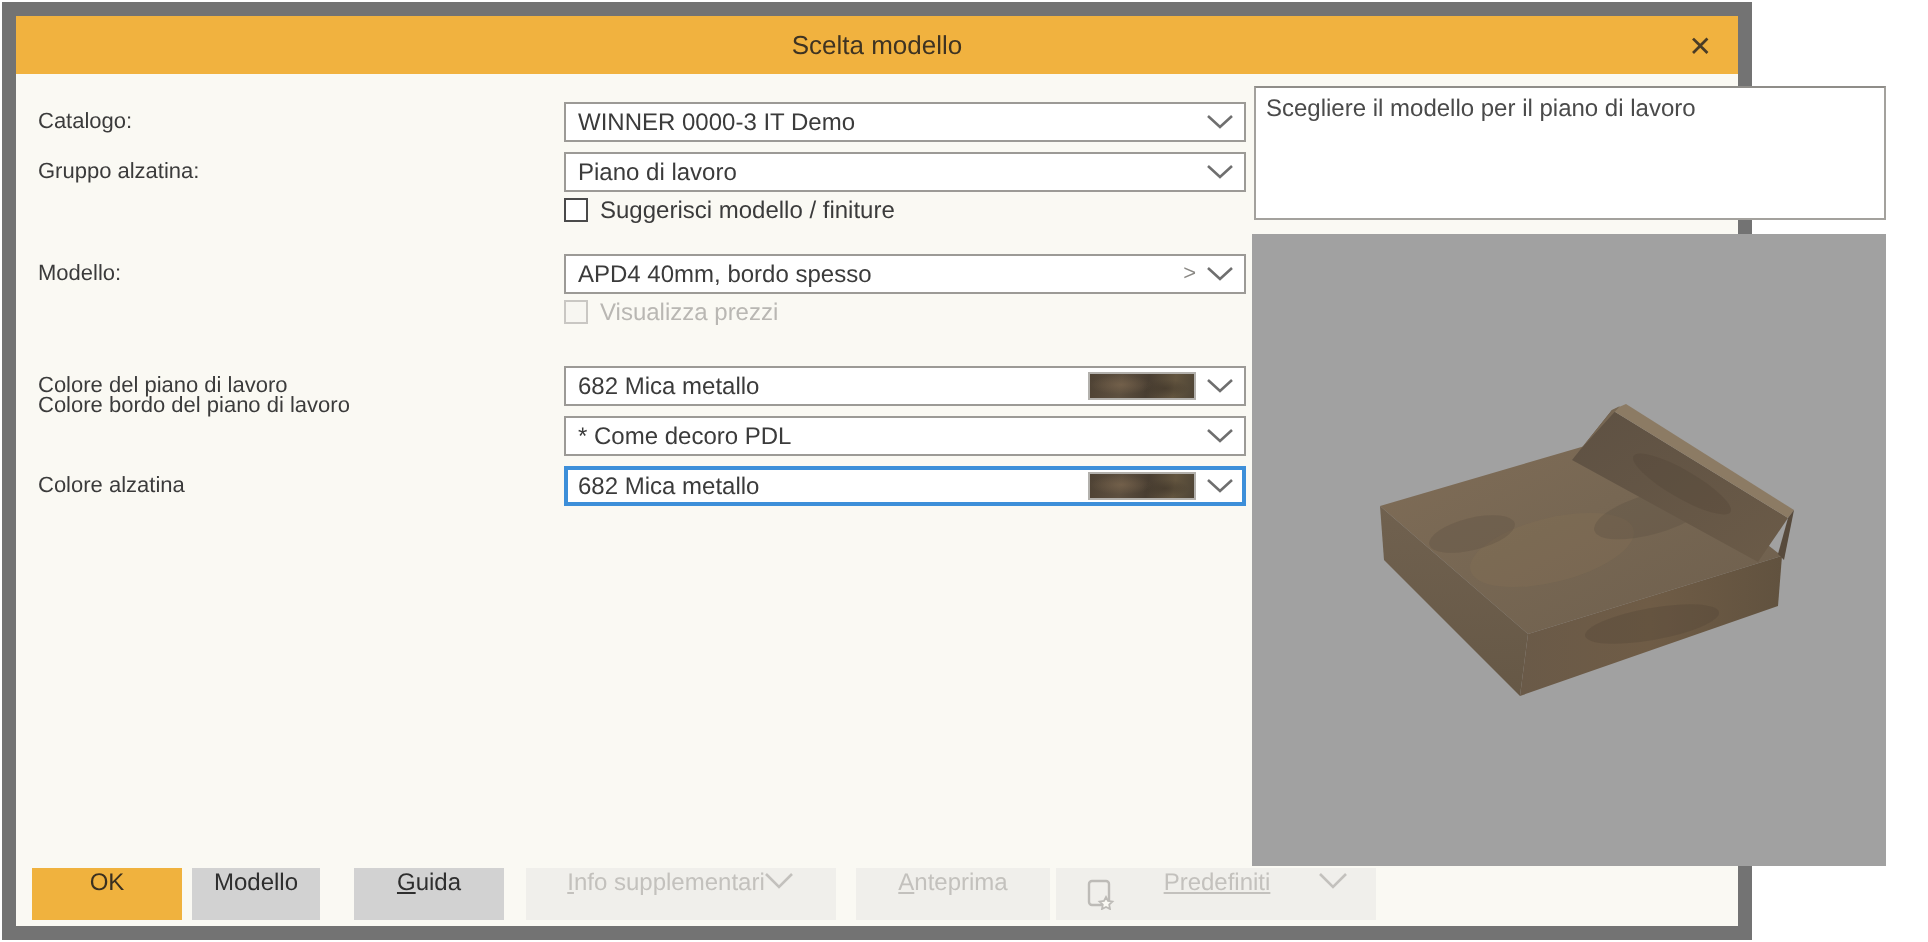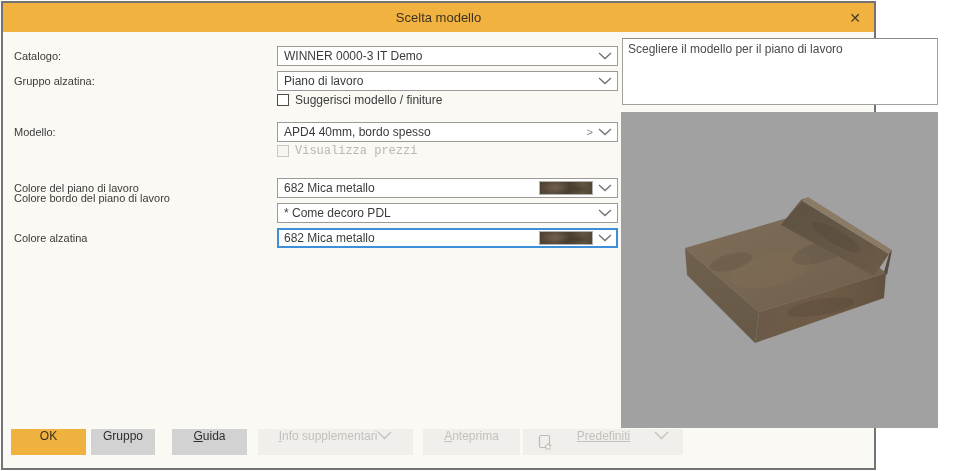--- a/index.html
+++ b/index.html
@@ -1,19 +1,19 @@
 <!DOCTYPE html>
 <html><head>
 <meta charset="utf-8">
 <style>
   * { box-sizing: border-box; margin: 0; padding: 0; }
   html, body { width: 964px; height: 471px; overflow: hidden; background: #ffffff;
     font-family: "Liberation Sans", sans-serif; }
   .dialog { position: absolute; left: 1px; top: 1px; width: 875px; height: 469px;
-    border: 2px solid #737373; background: #fca5a5; }
+    border: 7px solid #737373; background: #fca5a5; }
   .titlebar { position: relative; height: 29px; background: #F1B23F;
     display: flex; align-items: center; justify-content: center; }
   .title { font-size: 13px; color: #3E3322; }
   .close { position: absolute; right: 13px; top: 50%; transform: translateY(-50%);
     font-size: 14px; color: #4A3C26; cursor: pointer; line-height: 1; }
   .content { position: relative; width: 100%; height: calc(100% - 29px); background: #FAF9F3; }
 
   .lbl { position: absolute; left: 11px; font-size: 11px; color: #3B3B3B; height: 20px;
     display: flex; align-items: center; white-space: nowrap; }
 
@@ -28,21 +28,21 @@
   .swatch { flex: 0 0 auto; width: 54px; height: 14px; margin-right: 5px;
     border: 1px solid #b3b1ad;
     background:
       radial-gradient(ellipse 22px 7px at 30% 45%, rgba(130,108,82,.55), rgba(130,108,82,0) 70%),
       radial-gradient(ellipse 16px 6px at 72% 60%, rgba(62,52,40,.6), rgba(62,52,40,0) 75%),
       linear-gradient(100deg, #4e4234, #5e5040 30%, #493e32 55%, #63553f 80%, #4f4536); }
 
   .check-row { position: absolute; left: 274px; display: flex; align-items: center;
     gap: 6px; font-size: 12px; color: #3B3B3B; cursor: pointer; }
   .checkbox { width: 12px; height: 12px; background: #fff; border: 1px solid #4a4a4a; }
-  .check-row.disabled { color: #B9B7B3; cursor: default; font-family: Liberation Mono, monospace; }
+  .check-row.disabled { color: #B9B7B3; cursor: default; }
   .check-row.disabled .checkbox { border-color: #C9C7C3; background: #F7F6F1; }
 
   .desc-box { position: absolute; left: 619px; top: 6px; width: 316px; height: 67px;
     background: #fff; border: 1px solid #A3A19D; border-top-color: #8f8d89;
     font-size: 12px; color: #4A4A4A; padding: 3px 5px; line-height: 1.25; }
   .preview { position: absolute; left: 618px; top: 80px; width: 317px; height: 316px;
     background: #A1A1A1; }
   .preview svg { display: block; width: 100%; height: 100%; }
 
   .footer-btn { position: absolute; top: 397px; height: 26px; border: none;
@@ -195,21 +195,21 @@
 
         <polygon points="160,113 164,108 184,86 180,88" fill="#776753"></polygon>
         <ellipse cx="215" cy="125" rx="28" ry="7" fill="#4e4335" opacity="0.3" transform="rotate(30 215 125)"></ellipse>
       </svg>
     </div>
 
     <button class="footer-btn btn-ok">
       <span>OK</span>
     </button>
     <button class="footer-btn btn-cancel">
-      <span>Gruppo</span>
+      <span>Modello</span>
     </button>
     <button class="footer-btn btn-help">
       <span class="mnemonic">Guida</span>
     </button>
     <button class="footer-btn btn-extra disabled-btn">
       <span class="mnemonic">Info supplementari</span>
       <span>
         <svg width="15" height="9" viewBox="0 0 15 9">
             <path d="M1 1 L7.5 7.5 L14 1" fill="none" stroke="#C3C1BD" stroke-width="1.3"></path>
           </svg>

